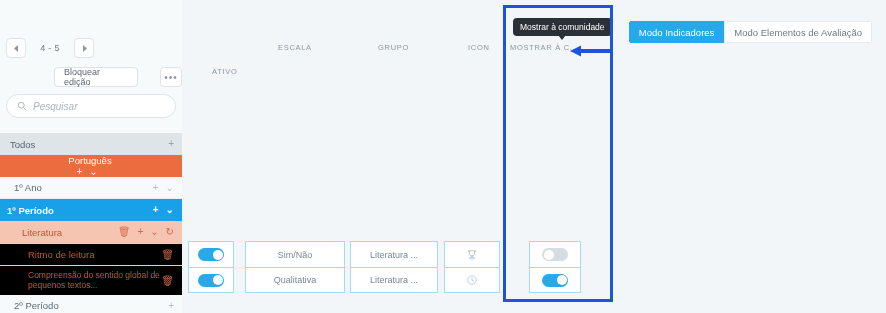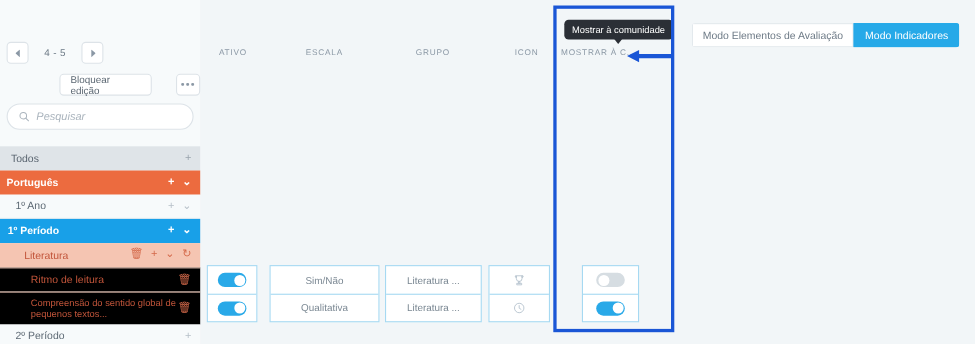--- a/index.html
+++ b/index.html
@@ -55,21 +55,21 @@
     font-size: 9.5px; position: relative;
   }
   .node .lbl { flex: 1 1 auto; white-space: nowrap; overflow: hidden; text-overflow: ellipsis; }
   .node .acts { display: flex; align-items: center; gap: 7px; flex: 0 0 auto; }
   .node .acts span { font-size: 10px; line-height: 1; }
 
   .n-todos { background: #dfe4e8; color: #59646f; }
   .n-todos .lbl { padding-left: 10px; }
   .n-todos .acts span { color: #9aa4ad; }
 
-  .n-disc { background: #ec6b3f; color: #ffffff; font-weight: bold; }
+  .n-disc { background: #ec6b3f; color: #ffffff; font-weight: normal; flex-direction: column; }
   .n-disc .lbl { padding-left: 6px; }
   .n-disc .acts span { color: #ffffff; }
 
   .n-year { background: #f7fafb; color: #5c6873; border-bottom: 1px solid #e9eef1; }
   .n-year .lbl { padding-left: 14px; }
   .n-year .acts span { color: #b7c0c8; }
 
   .n-period { background: #18a0e8; color: #ffffff; font-weight: bold; }
   .n-period .lbl { padding-left: 7px; }
   .n-period .acts span { color: #ffffff; }
@@ -240,26 +240,26 @@
           <span>+</span>
         </div>
       </div>
 
     </div>
   </div>
 
   <div class="main">
 
     <div class="modes">
+      <div class="mode active">Modo Indicadores</div>
       <div class="mode">Modo Elementos de Avaliação</div>
-      <div class="mode active">Modo Indicadores</div>
     </div>
 
     <div class="headers">
-      <div class="hcell" style="left:17px;">ATIVO</div>
+      <div class="hcell" style="left:30px;margin-top:24px;">ATIVO</div>
       <div class="hcell" style="left:96px;">ESCALA</div>
       <div class="hcell" style="left:196px;">GRUPO</div>
       <div class="hcell" style="left:286px;">ICON</div>
       <div class="hcell" style="left:328px;">MOSTRAR À C...</div>
     </div>
 
     <div class="tooltip">Mostrar à comunidade</div>
 
     <svg class="arrow" viewBox="0 0 40 14">
       <path d="M0 7 L11 1.5 L11 5 L40 5 L40 9 L11 9 L11 12.5 Z" fill="#1a56d6"></path>

